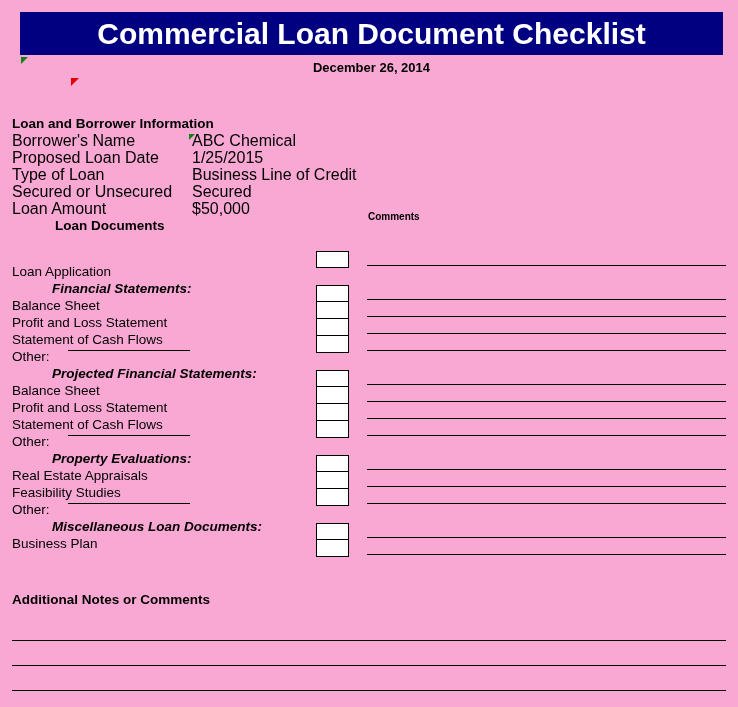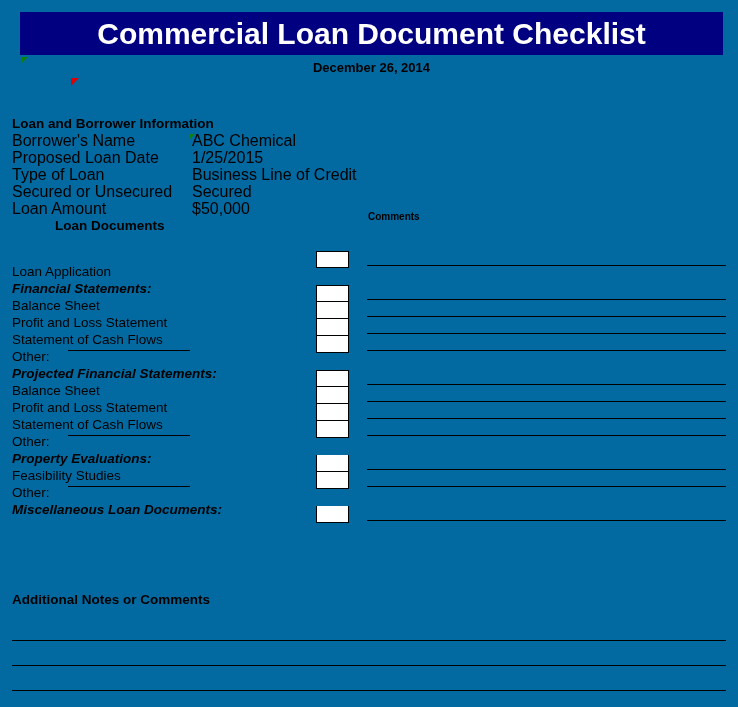--- a/index.html
+++ b/index.html
@@ -10,21 +10,21 @@
   }
   body {
     font-family: "Liberation Sans", sans-serif;
     color: #000000;
   }
   #page {
     position: relative;
     width: 738px;
     height: 707px;
     overflow: hidden;
-    background: #0369a1;
+    background: #f9a8d4;
   }
 
   
   #banner {
     position: absolute;
     left: 20px;
     top: 12px;
     width: 703px;
     height: 43px;
     background: #000080;
@@ -142,20 +142,21 @@
   .row-label {
     position: absolute;
     left: 12px;
     top: 12px;
     font-size: 13.5px;
     white-space: nowrap;
   }
   .row.subhead .row-label {
     font-weight: bold;
     font-style: italic;
+    margin-left: 40px;
   }
   
   .fill-line {
     position: absolute;
     left: 68px;
     top: 14px;
     width: 122px;
     height: 0;
     border-top: 1.6px solid #000000;
   }
@@ -300,32 +301,42 @@
       <div class="row">
         <span class="row-label">Other:</span>
         <span class="fill-line"></span>
         <span class="checkbox"></span>
         <span class="comment-line"></span>
       </div>
       <div class="row subhead">
         <span class="row-label">Property Evaluations:</span>
       </div>
       <div class="row">
+        <span class="row-label">Real Estate Appraisals</span>
+        <span class="checkbox group-top"></span>
+        <span class="comment-line"></span>
+      </div>
+      <div class="row">
         <span class="row-label">Feasibility Studies</span>
         <span class="checkbox"></span>
         <span class="comment-line"></span>
       </div>
       <div class="row">
         <span class="row-label">Other:</span>
         <span class="fill-line"></span>
         <span class="checkbox"></span>
         <span class="comment-line"></span>
       </div>
       <div class="row subhead">
         <span class="row-label">Miscellaneous Loan Documents:</span>
+      </div>
+      <div class="row">
+        <span class="row-label">Business Plan</span>
+        <span class="checkbox group-top"></span>
+        <span class="comment-line"></span>
       </div>
       <div class="row">
         <span class="checkbox"></span>
         <span class="comment-line"></span>
       </div>
     </div>
 
   <div id="notes-heading">Additional Notes or Comments</div>
   <div id="notes-lines">
       <div class="note-line"></div>

